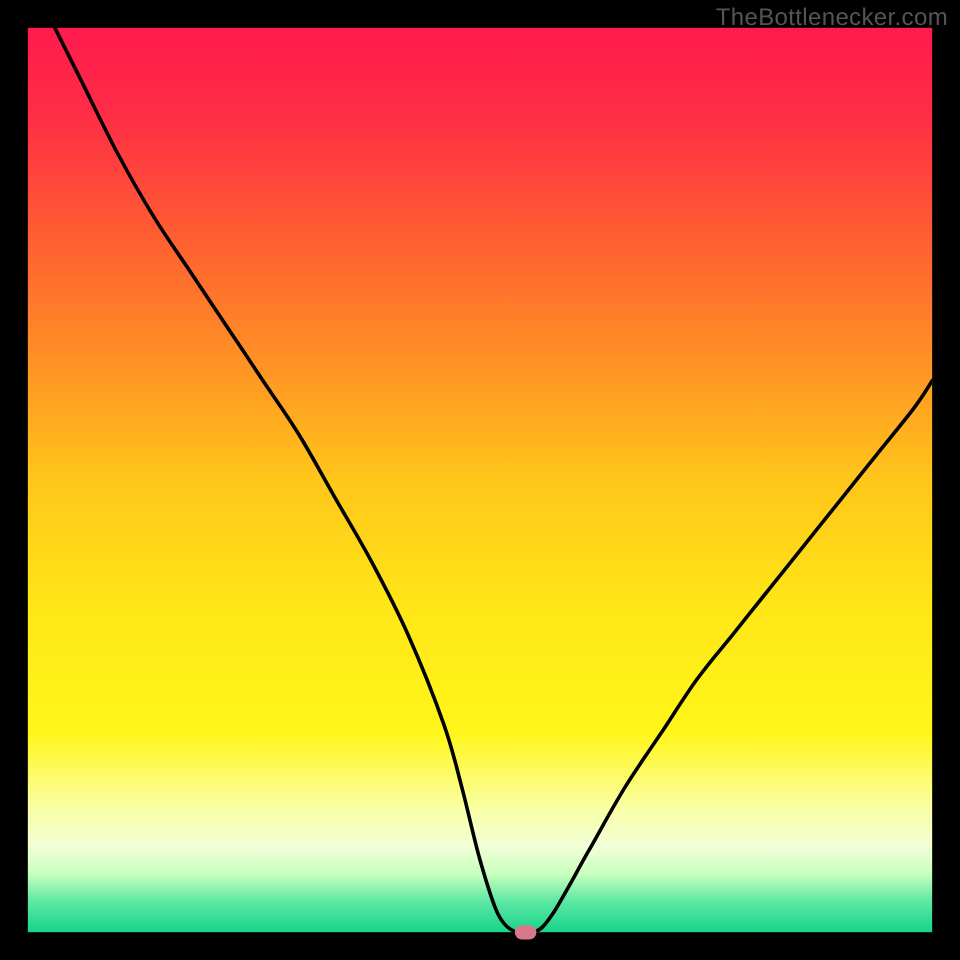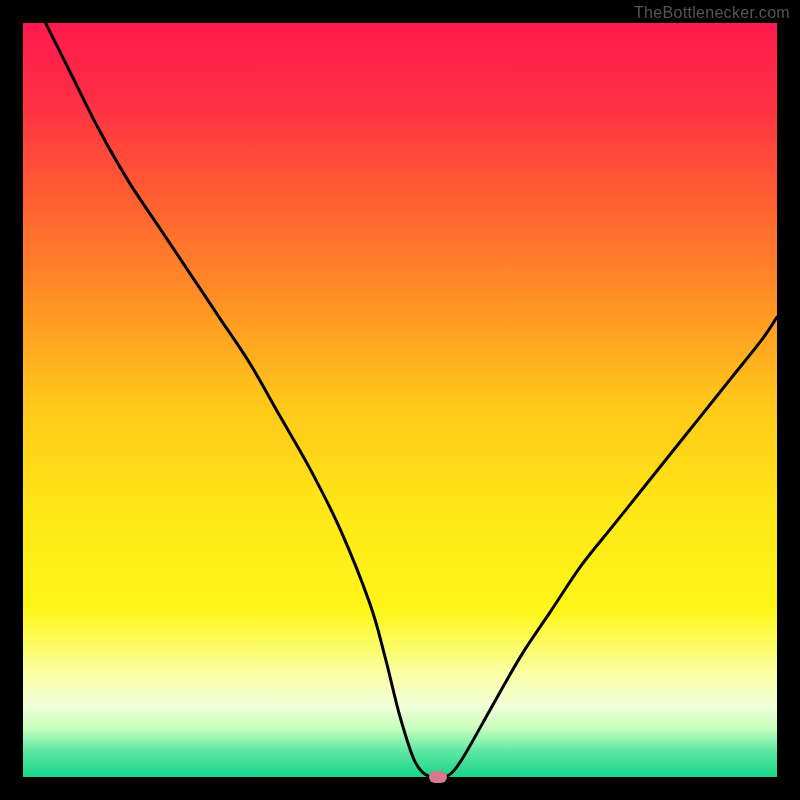--- a/index.html
+++ b/index.html
@@ -15,21 +15,21 @@
     position: relative;
     width: 800px;
     height: 800px;
     background: #000;
   }
   .watermark {
     position: absolute;
     top: 4px;
     right: 10px;
     color: #555;
-    font-size: 16px;
+    font-size: 20px;
     font-weight: 500;
     letter-spacing: 0.3px;
     z-index: 5;
   }
   svg.plot {
     position: absolute;
     left: 23px;
     top: 23px;
     width: 754px;
     height: 754px;

